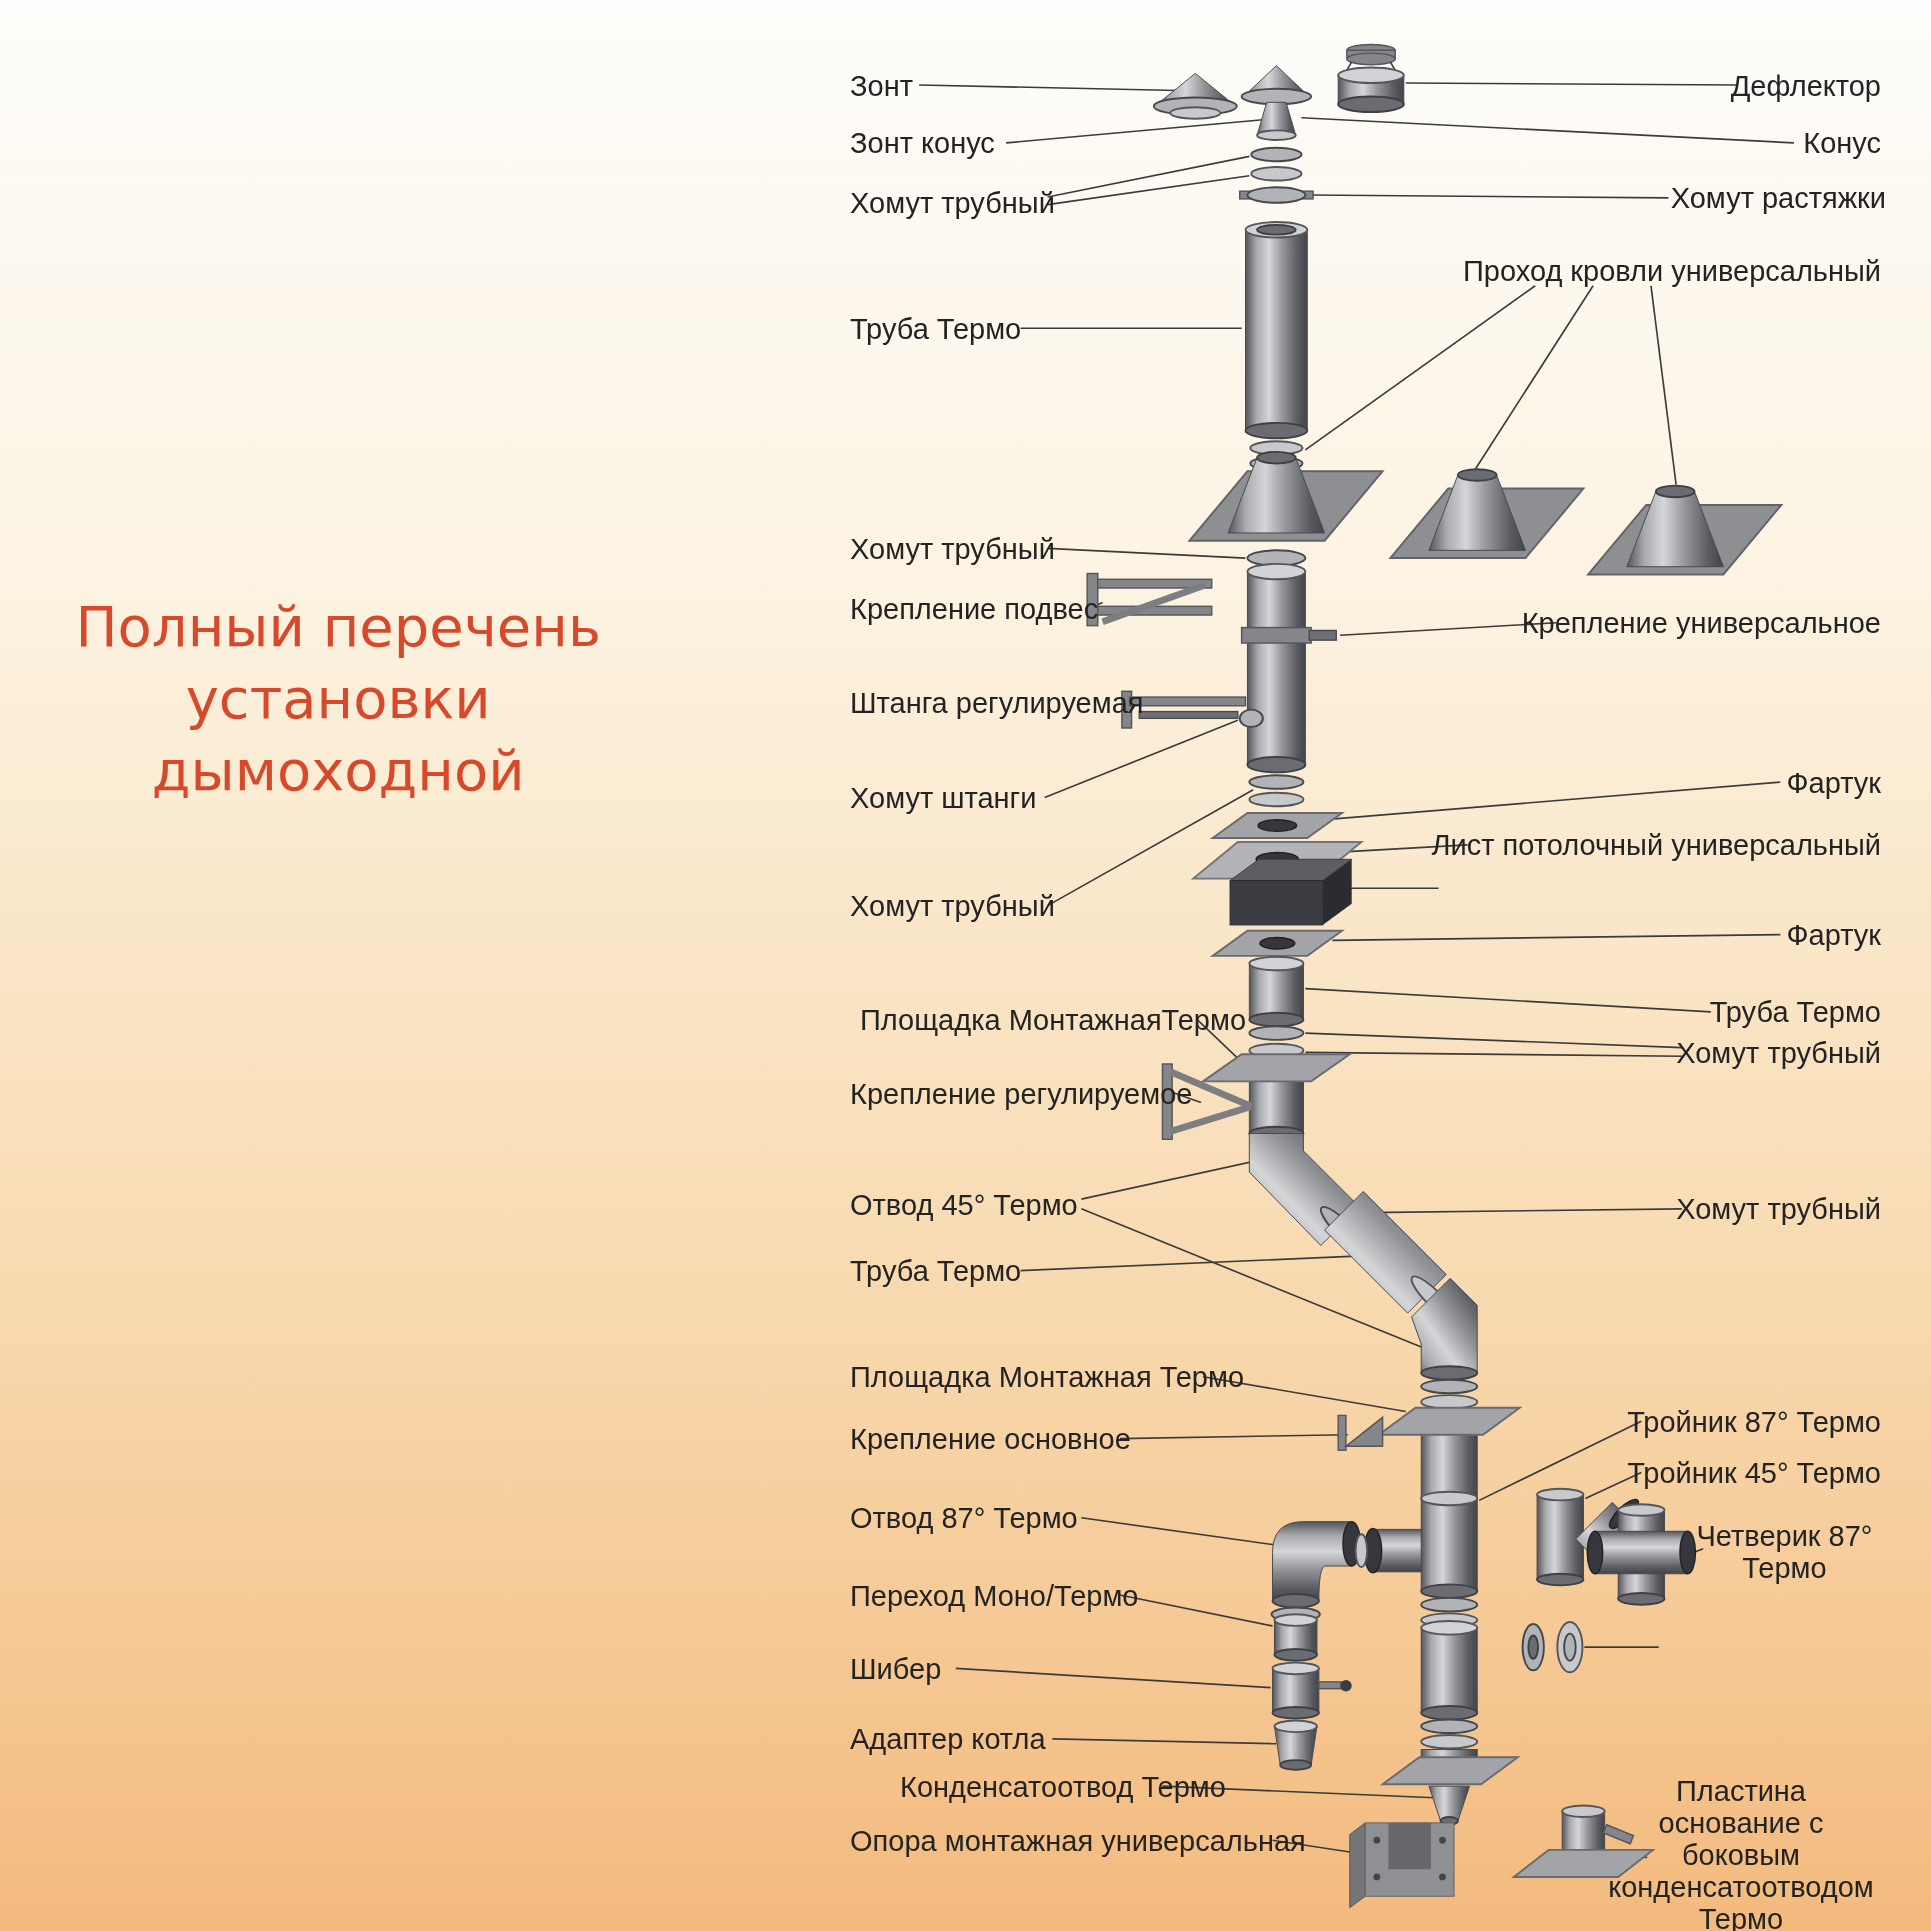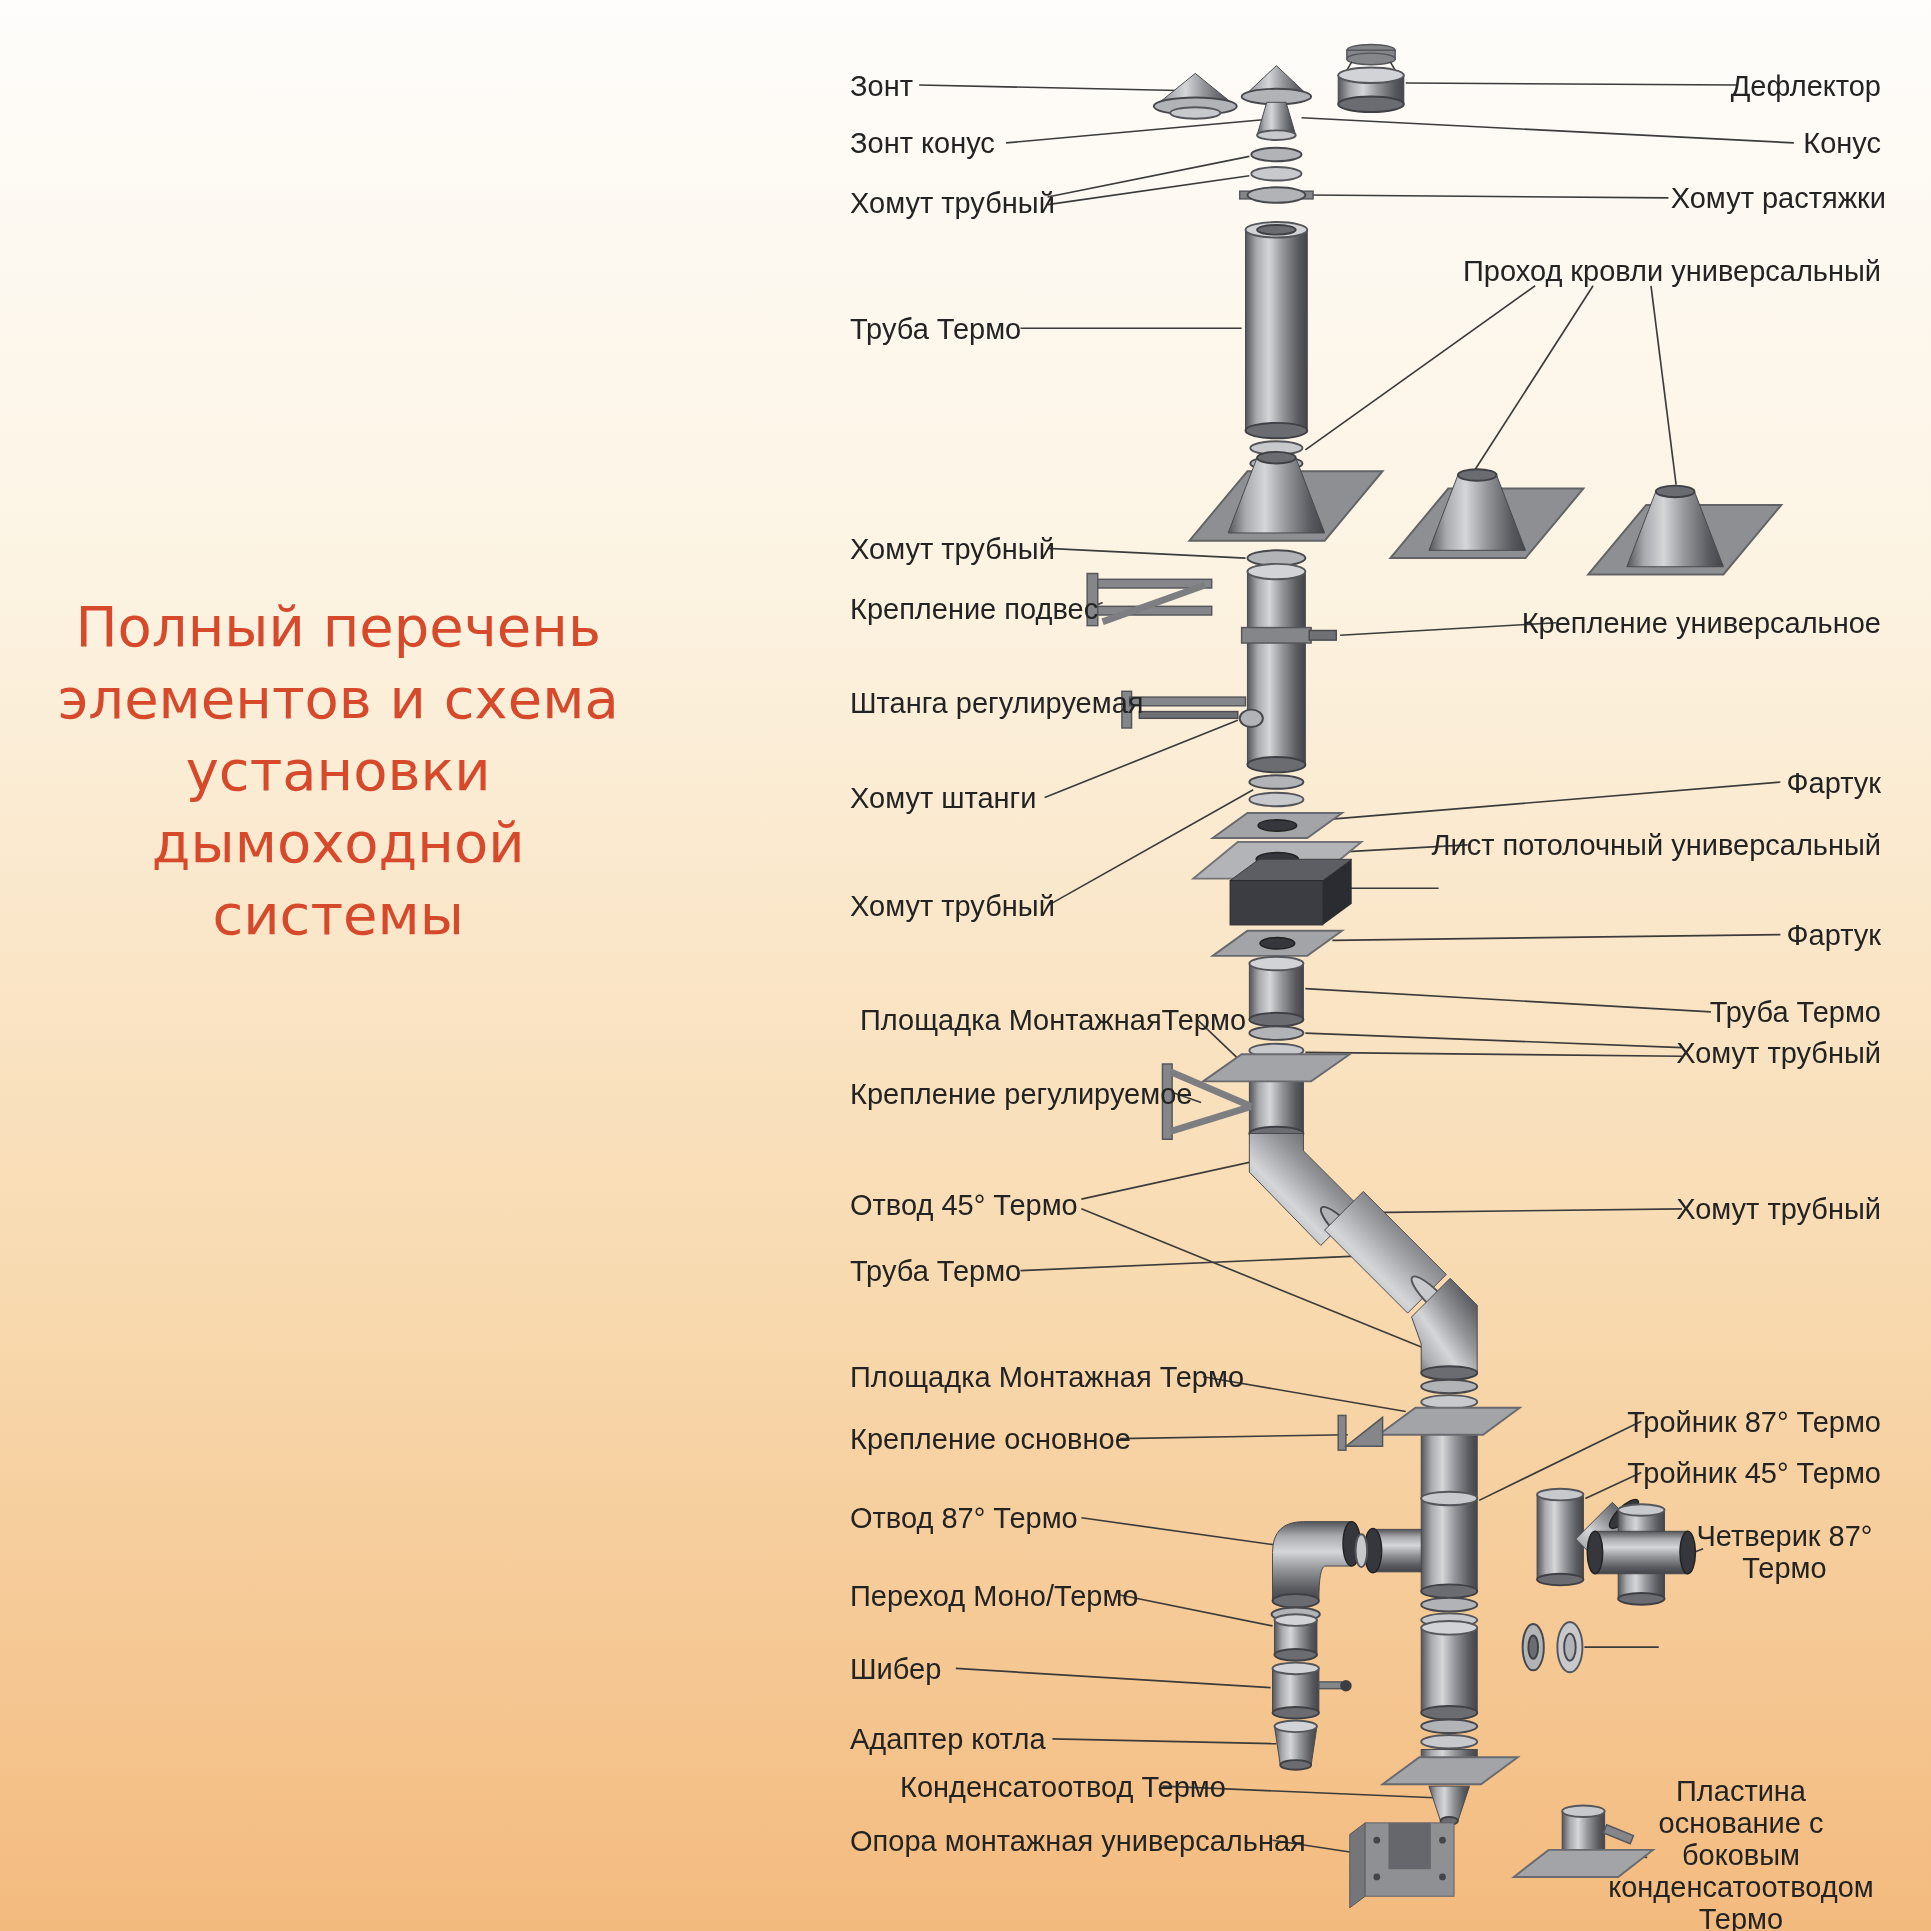--- a/index.html
+++ b/index.html
@@ -347,24 +347,22 @@
     <g>
       <rect x="1618" y="1876" width="44" height="44" fill="url(#gp)" stroke="#47484d"></rect>
       <ellipse cx="1640" cy="1876" rx="22" ry="6" class="ring"></ellipse>
       <rect x="1664" y="1890" width="30" height="9" transform="rotate(22 1664 1890)" class="metal"></rect>
       <polygon points="1568,1944 1604,1916 1712,1916 1676,1944" class="plate"></polygon>
     </g>
   </svg>
 
   <div class="title">
     <div>Полный перечень</div>
-    <div>элементов и схема</div>
     <div>установки</div>
     <div>дымоходной</div>
-    <div>системы</div>
   </div>
 
   <div class="lbl" style="left:850px;top:70px">Зонт</div>
   <div class="lbl" style="left:850px;top:127px">Зонт конус</div>
   <div class="lbl" style="left:850px;top:187px">Хомут трубный</div>
   <div class="lbl" style="left:850px;top:313px">Труба Термо</div>
   <div class="lbl" style="left:850px;top:533px">Хомут трубный</div>
   <div class="lbl" style="left:850px;top:593px">Крепление подвес</div>
   <div class="lbl" style="left:850px;top:687px">Штанга регулируемая</div>
   <div class="lbl" style="left:850px;top:782px">Хомут штанги</div>

